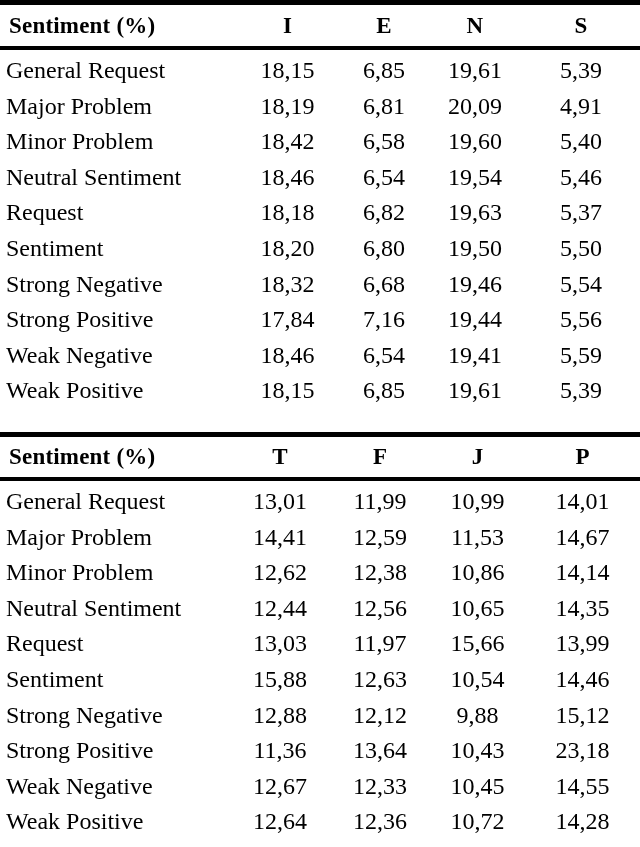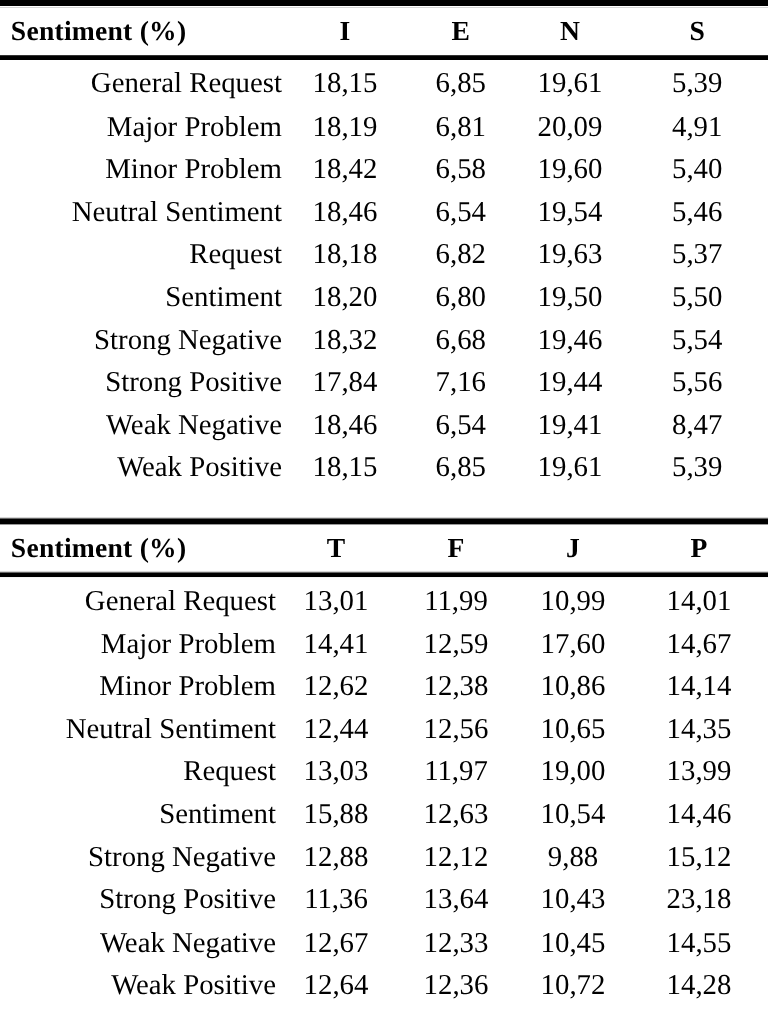--- a/index.html
+++ b/index.html
@@ -74,21 +74,21 @@
   }
 
   .data-row td {
     font-size: 24px;
     line-height: 35.6px;
     height: 35.6px;
     text-align: center;
     font-weight: normal;
   }
   .data-row td.cell-label {
-    text-align: right;
+    text-align: left;
     padding-left: 6px;
     white-space: nowrap;
   }
 
   
   .t1 col.c-label { width: 235px; }
   .t1 col.c-1     { width: 105px; }
   .t1 col.c-2     { width: 88px; }
   .t1 col.c-3     { width: 94px; }
   .t1 col.c-4     { width: 118px; }
@@ -202,21 +202,21 @@
           <td>17,84</td>
           <td>7,16</td>
           <td>19,44</td>
           <td>5,56</td>
         </tr>
         <tr class="data-row">
           <td class="cell-label">Weak Negative</td>
           <td>18,46</td>
           <td>6,54</td>
           <td>19,41</td>
-          <td>8,47</td>
+          <td>5,59</td>
         </tr>
         <tr class="data-row">
           <td class="cell-label">Weak Positive</td>
           <td>18,15</td>
           <td>6,85</td>
           <td>19,61</td>
           <td>5,39</td>
         </tr>
       </tbody>
     </table>
@@ -261,42 +261,42 @@
           <td class="cell-label">General Request</td>
           <td>13,01</td>
           <td>11,99</td>
           <td>10,99</td>
           <td>14,01</td>
         </tr>
         <tr class="data-row">
           <td class="cell-label">Major Problem</td>
           <td>14,41</td>
           <td>12,59</td>
-          <td>17,60</td>
+          <td>11,53</td>
           <td>14,67</td>
         </tr>
         <tr class="data-row">
           <td class="cell-label">Minor Problem</td>
           <td>12,62</td>
           <td>12,38</td>
           <td>10,86</td>
           <td>14,14</td>
         </tr>
         <tr class="data-row">
           <td class="cell-label">Neutral Sentiment</td>
           <td>12,44</td>
           <td>12,56</td>
           <td>10,65</td>
           <td>14,35</td>
         </tr>
         <tr class="data-row">
           <td class="cell-label">Request</td>
           <td>13,03</td>
           <td>11,97</td>
-          <td>19,00</td>
+          <td>15,66</td>
           <td>13,99</td>
         </tr>
         <tr class="data-row">
           <td class="cell-label">Sentiment</td>
           <td>15,88</td>
           <td>12,63</td>
           <td>10,54</td>
           <td>14,46</td>
         </tr>
         <tr class="data-row">

